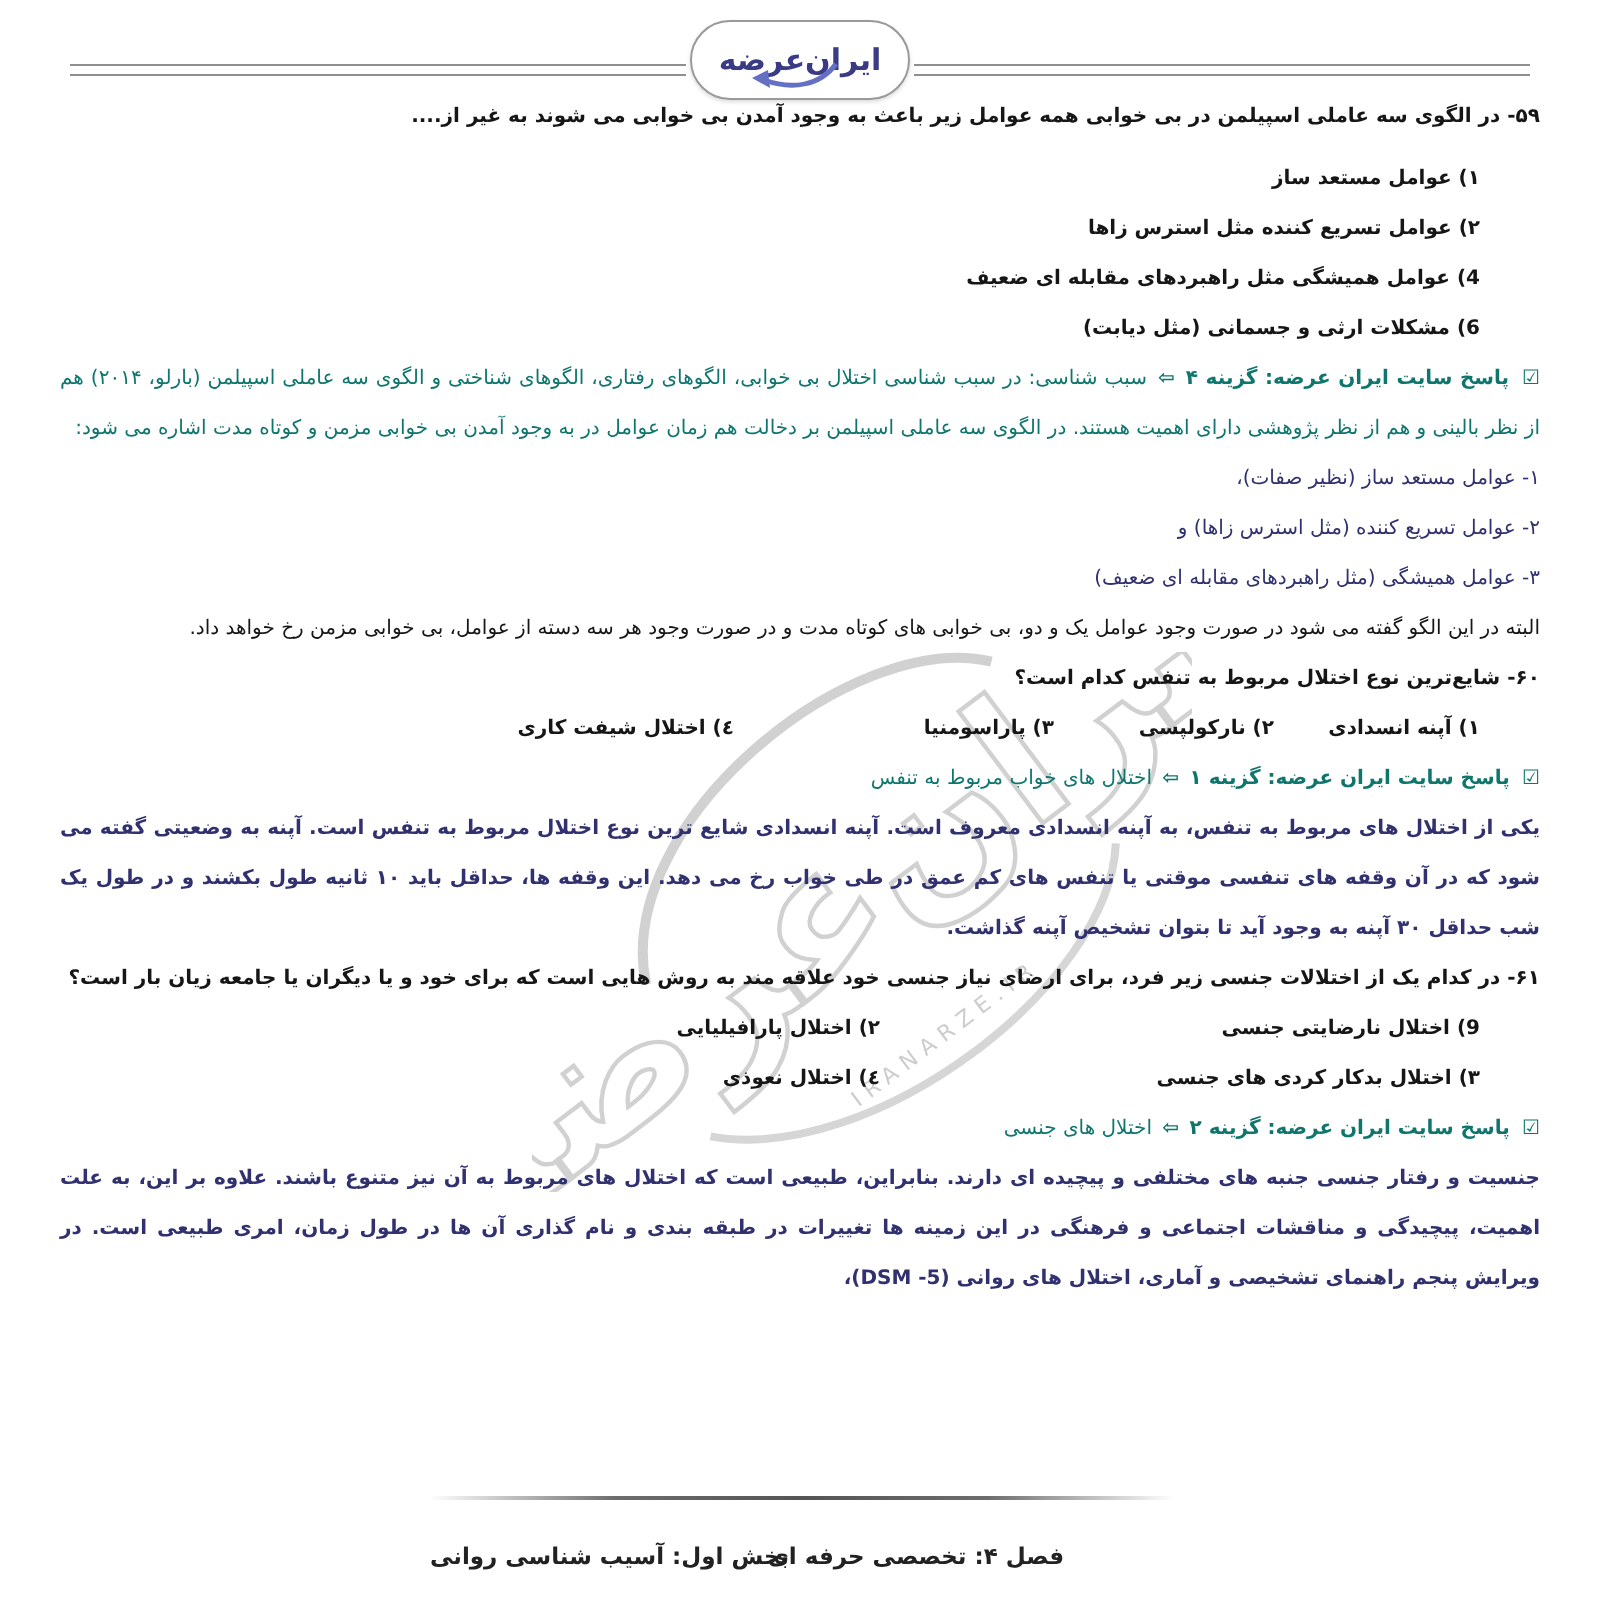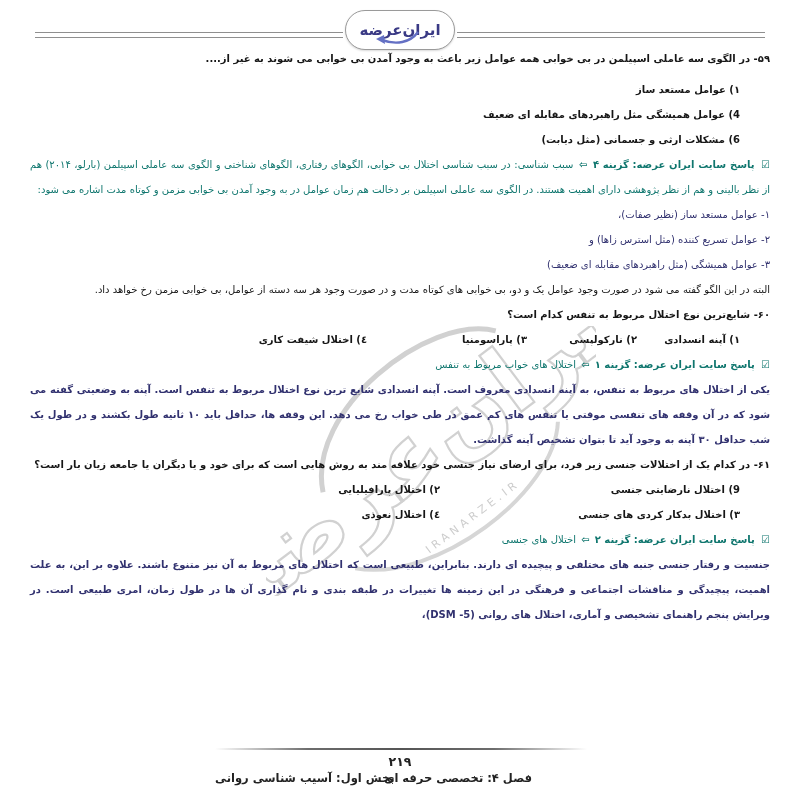--- a/index.html
+++ b/index.html
@@ -79,20 +79,21 @@
     <path d="M40,175 C95,235 245,235 290,180" fill="none" stroke="#cfcfcf" stroke-width="4"></path>
     <text x="165" y="208" text-anchor="middle" font-size="11" letter-spacing="4" fill="#c4c4c4">IRANARZE.IR</text>
   </g>
 </svg>
 
 <div class="content">
 
   <p class="q">۵۹- در الگوی سه عاملی اسپیلمن در بی خوابی همه عوامل زیر باعث به وجود آمدن بی خوابی می شوند به غیر از....</p>
   <div class="opt-stack">
     <div>۱) عوامل مستعد ساز</div>
+    <div>۲) عوامل تسریع کننده مثل استرس زاها</div>
     <div>4) عوامل همیشگی مثل راهبردهای مقابله ای ضعیف</div>
     <div>6) مشکلات ارثی و جسمانی (مثل دیابت)</div>
   </div>
   <p class="ans"><span class="icon">☑</span> <span class="lbl">پاسخ سایت ایران عرضه: گزینه ۴</span> <span class="arrow">⇦</span> <span>سبب شناسی: در سبب شناسی اختلال بی خوابی، الگوهای رفتاری، الگوهای شناختی و الگوی سه عاملی اسپیلمن (بارلو، ۲۰۱۴) هم از نظر بالینی و هم از نظر پژوهشی دارای اهمیت هستند. در الگوی سه عاملی اسپیلمن بر دخالت هم زمان عوامل در به وجود آمدن بی خوابی مزمن و کوتاه مدت اشاره می شود:</span></p>
   <div class="ans-list">
     <p>۱- عوامل مستعد ساز (نظیر صفات)،</p>
     <p>۲- عوامل تسریع کننده (مثل استرس زاها) و</p>
     <p>۳- عوامل همیشگی (مثل راهبردهای مقابله ای ضعیف)</p>
   </div>
   <p class="note mtm4">البته در این الگو گفته می شود در صورت وجود عوامل یک و دو، بی خوابی های کوتاه مدت و در صورت وجود هر سه دسته از عوامل، بی خوابی مزمن رخ خواهد داد.</p>
@@ -116,16 +117,15 @@
     <span class="c1">۳) اختلال بدکار کردی های جنسی</span>
     <span class="c2">٤) اختلال نعوذی</span>
   </div>
   <p class="ans"><span class="icon">☑</span> <span class="lbl">پاسخ سایت ایران عرضه: گزینه ۲</span> <span class="arrow">⇦</span> <span>اختلال های جنسی</span></p>
   <p class="ans-body">جنسیت و رفتار جنسی جنبه های مختلفی و پیچیده ای دارند. بنابراین، طبیعی است که اختلال های مربوط به آن نیز متنوع باشند. علاوه بر این، به علت اهمیت، پیچیدگی و مناقشات اجتماعی و فرهنگی در این زمینه ها تغییرات در طبقه بندی و نام گذاری آن ها در طول زمان، امری طبیعی است. در ویرایش پنجم راهنمای تشخیصی و آماری، اختلال های روانی (DSM -5)،</p>
 
 </div>
 
 <div class="footer">
   <div class="f-rule"></div>
-  <div class="f-page">۲۱۹</div>
   <div class="f-chapter">فصل ۴: تخصصی حرفه ای</div>
   <div class="f-section">بخش اول: آسیب شناسی روانی</div>
 </div>
 
 </body></html>

